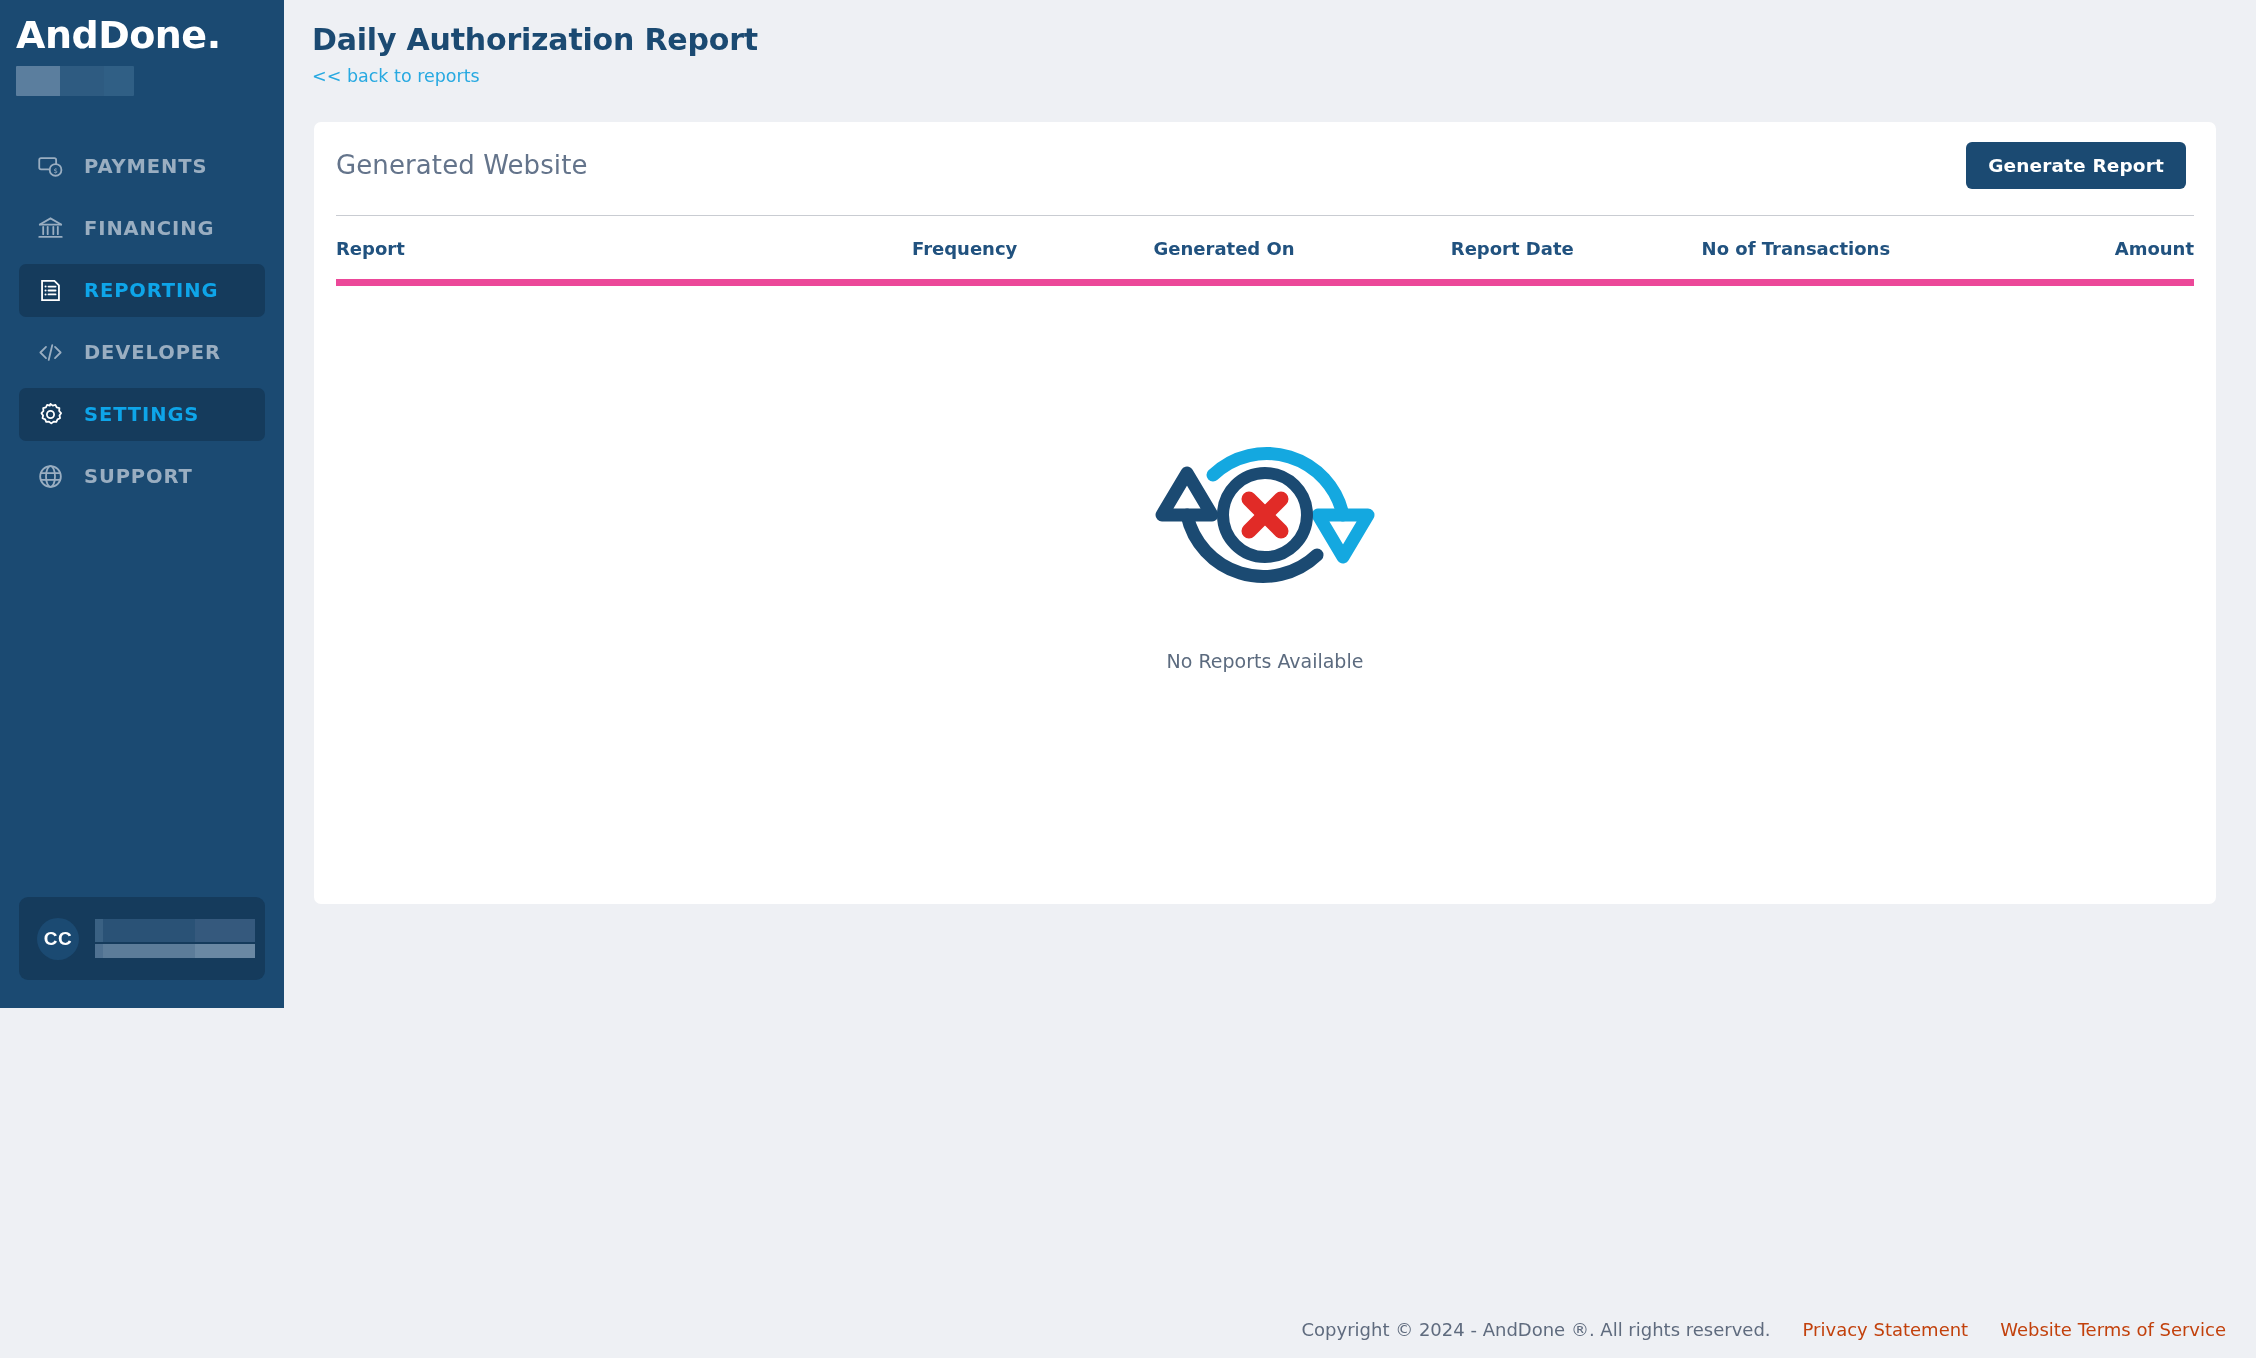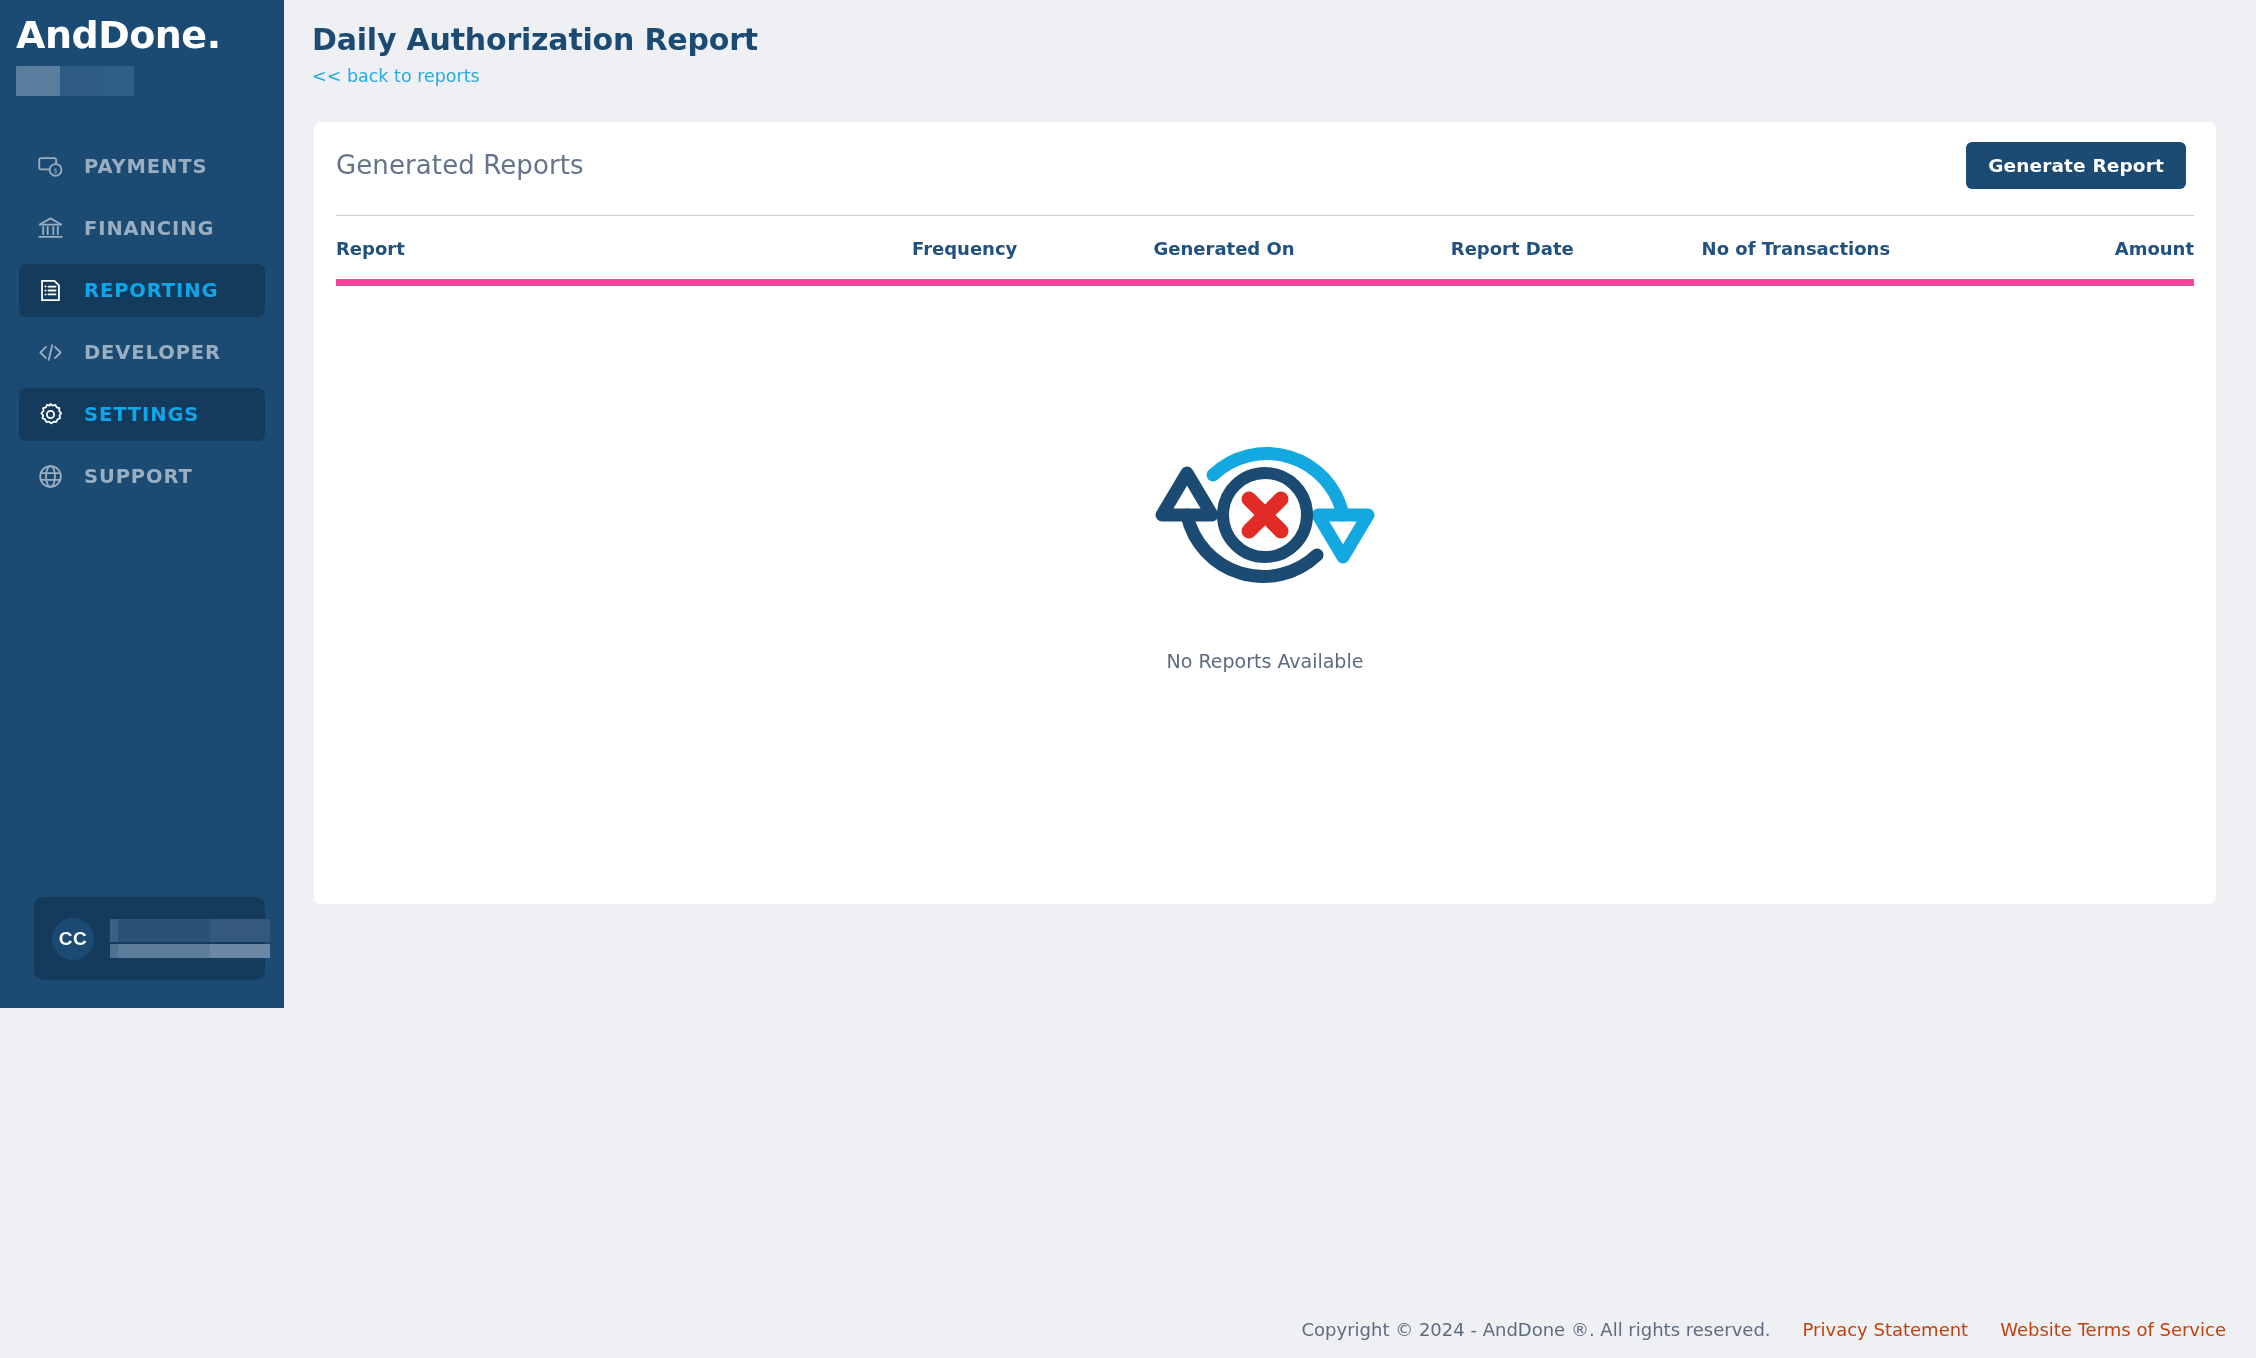--- a/index.html
+++ b/index.html
@@ -90,21 +90,21 @@
     display: flex;
     align-items: center;
     justify-content: center;
     flex: 0 0 29px;
   }
   .nav-icon svg { display: block; }
 
   .sidebar-spacer { flex: 1; }
 
   .user-card {
-    margin: 0 19px 28px 34px;
+    margin: 0 19px 28px 19px;
     height: 83px;
     background: #153b5c;
     border-radius: 9px;
     display: flex;
     align-items: center;
     gap: 16px;
     padding: 0 18px;
     cursor: pointer;
   }
   .avatar {
@@ -378,21 +378,21 @@
   <main class="main">
 
     <div class="page-head">
       <h1 class="page-title">Daily Authorization Report</h1>
       <a class="back-link">&lt;&lt; back to reports</a>
     </div>
 
     <section class="card">
 
       <div class="card-head">
-        <h2 class="card-title">Generated Reports</h2>
+        <h2 class="card-title">Generated Website</h2>
         <button class="generate-btn">Generate Report</button>
       </div>
 
       <div class="card-divider"></div>
 
       <div class="table">
         <table>
           <thead>
             <tr>
               <th class="col-report">Report</th>

